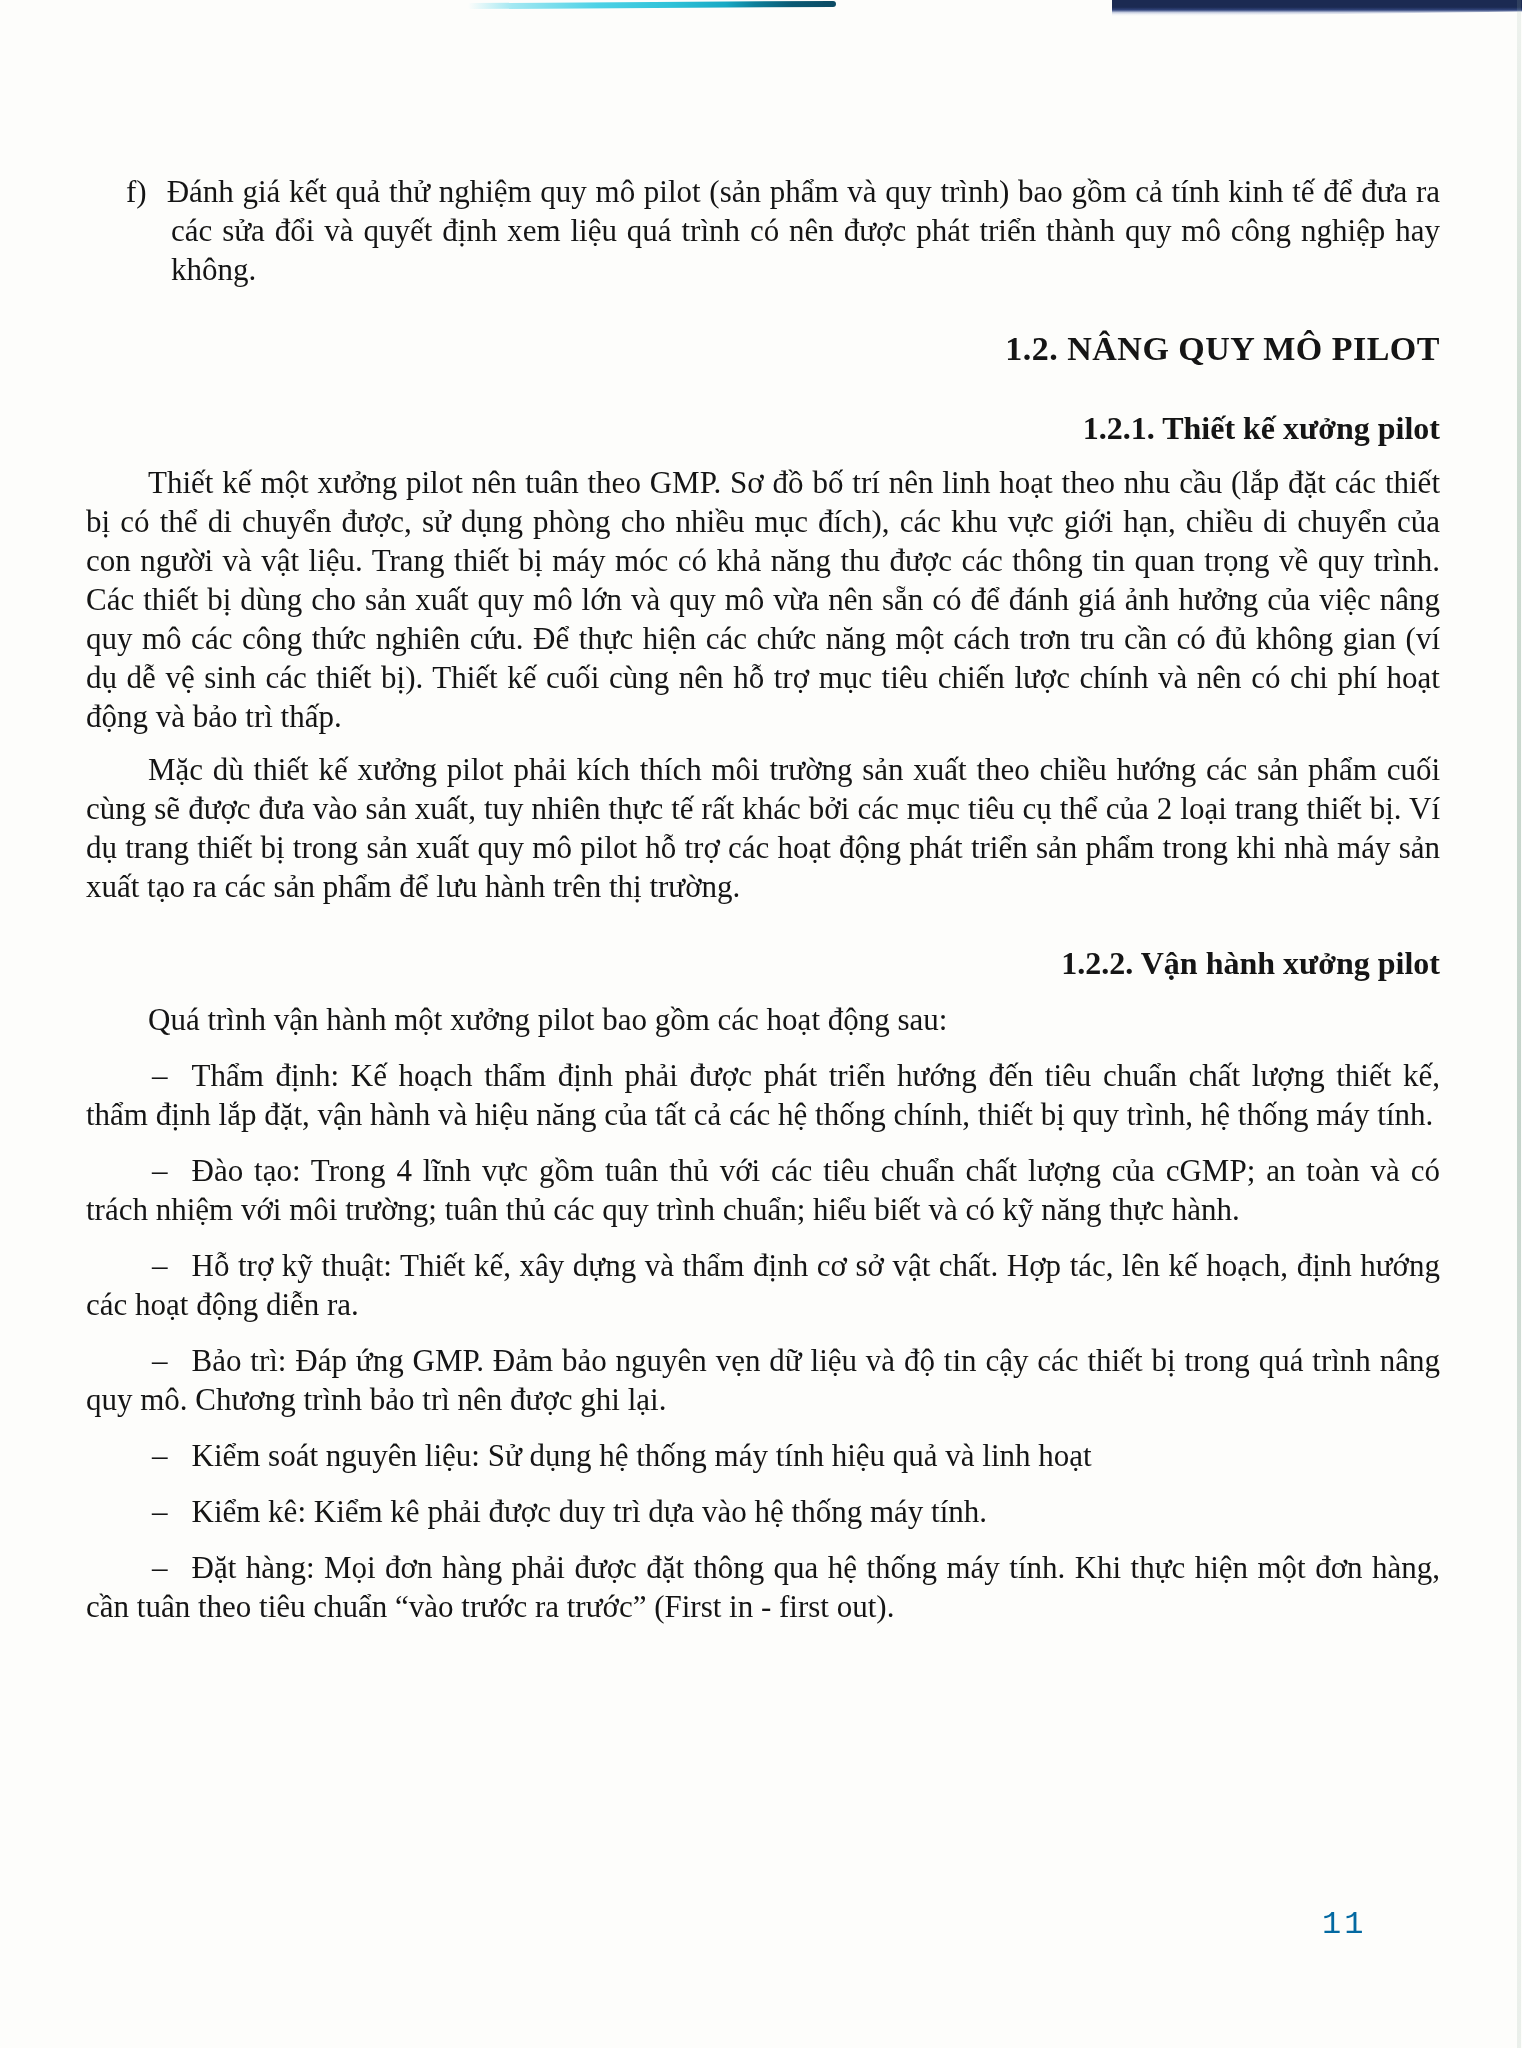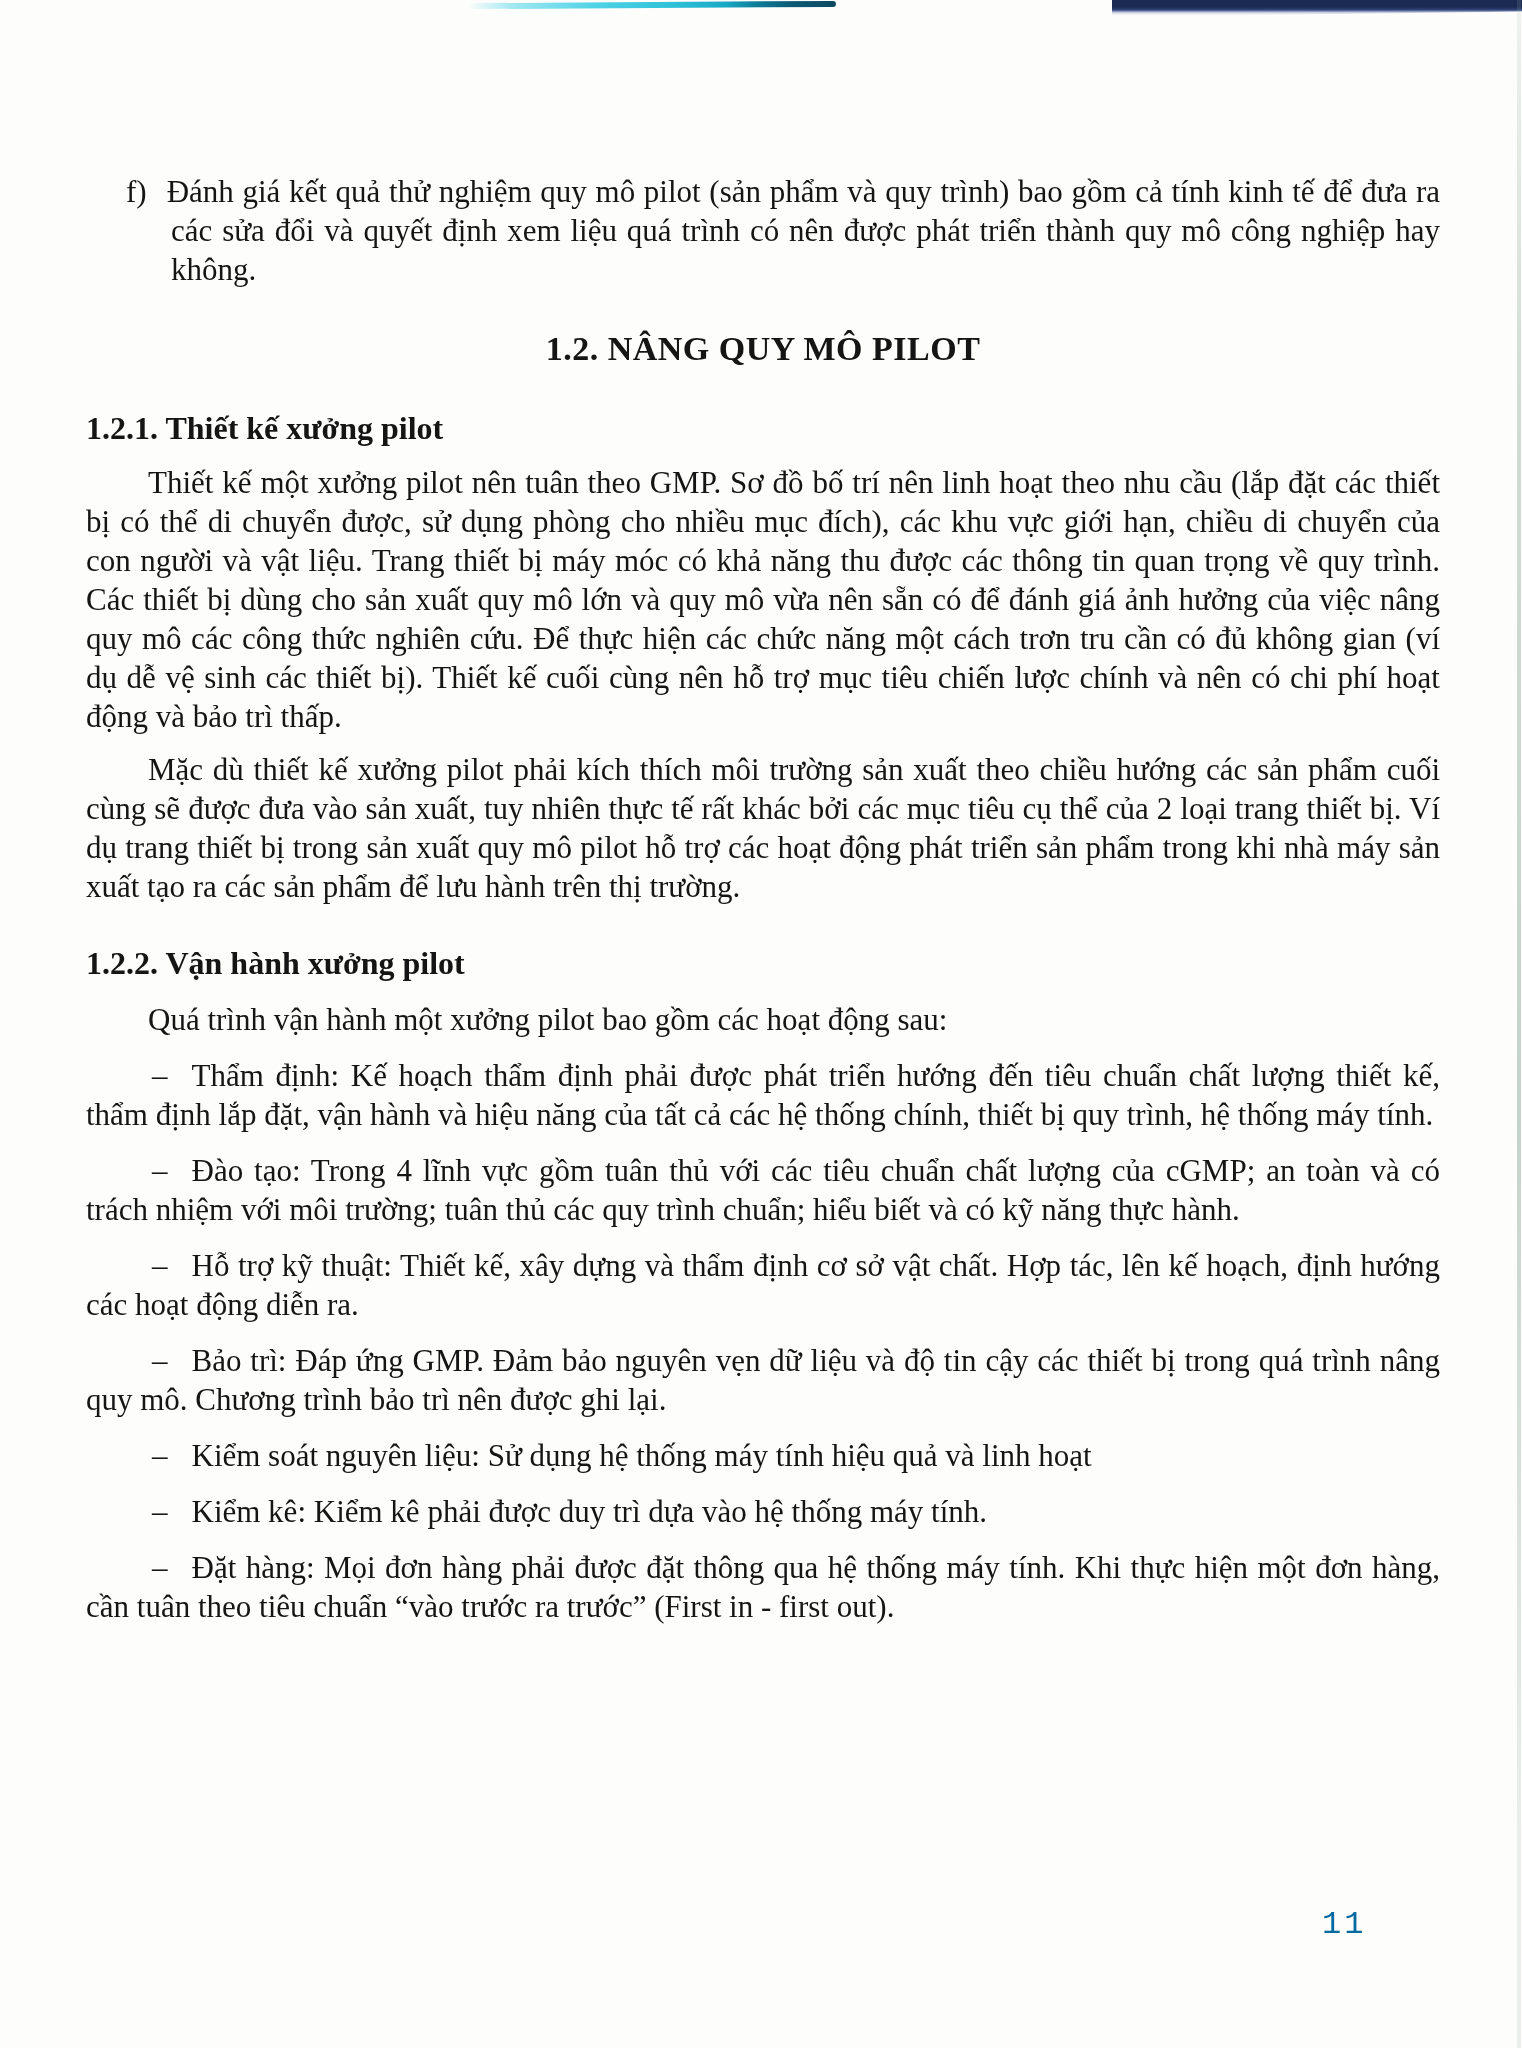--- a/index.html
+++ b/index.html
@@ -35,25 +35,25 @@
   .content {
     position:absolute; left:86px; top:172px; width:1354px;
     font-size:31px; line-height:39px; text-align:justify;
     text-rendering:optimizeLegibility;
   }
   p { text-align:justify; }
   .item-f { padding-left:85px; text-indent:-45px; }
   .item-f .f-label { margin-right:20px; }
   h2 {
     font-size:34px; font-weight:bold; margin-top:38px; line-height:44px;
-    text-align:center; letter-spacing:.5px;
+    text-align:right; letter-spacing:.5px;
   }
   h3 {
     font-size:32px; font-weight:bold; margin-top:36px; line-height:42px;
-    text-align:left;
+    text-align:right;
   }
   .para { text-indent:62px; margin-top:14px; }
   .intro { text-indent:62px; margin-top:16px; }
   .bullet { text-indent:66px; margin-top:17px;font-family:Liberation Serif, serif; }
   .bullet .dash { margin-right:24px; }
   .page-number {
     position:absolute; left:1322px; top:1906px;
     font-family:"Liberation Mono", monospace;
     font-size:32px; letter-spacing:3px; color:#0369a1;
   }

